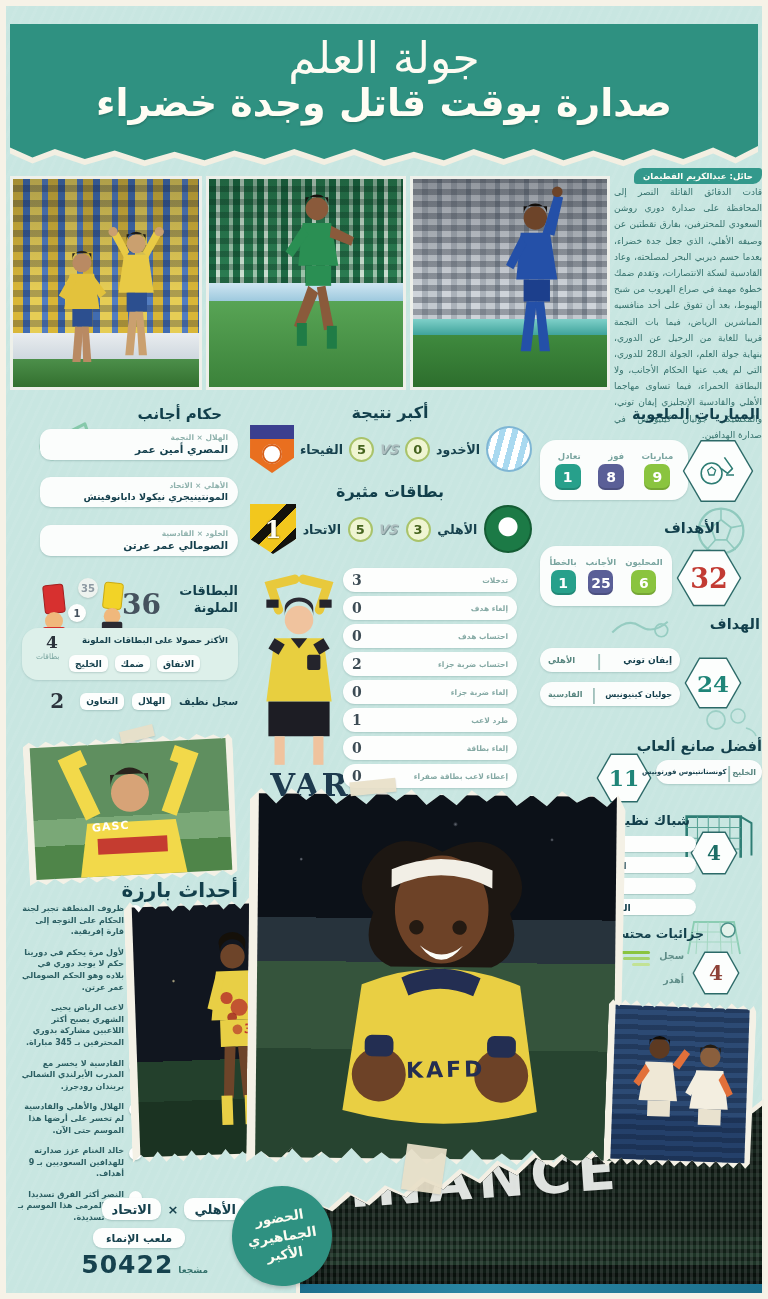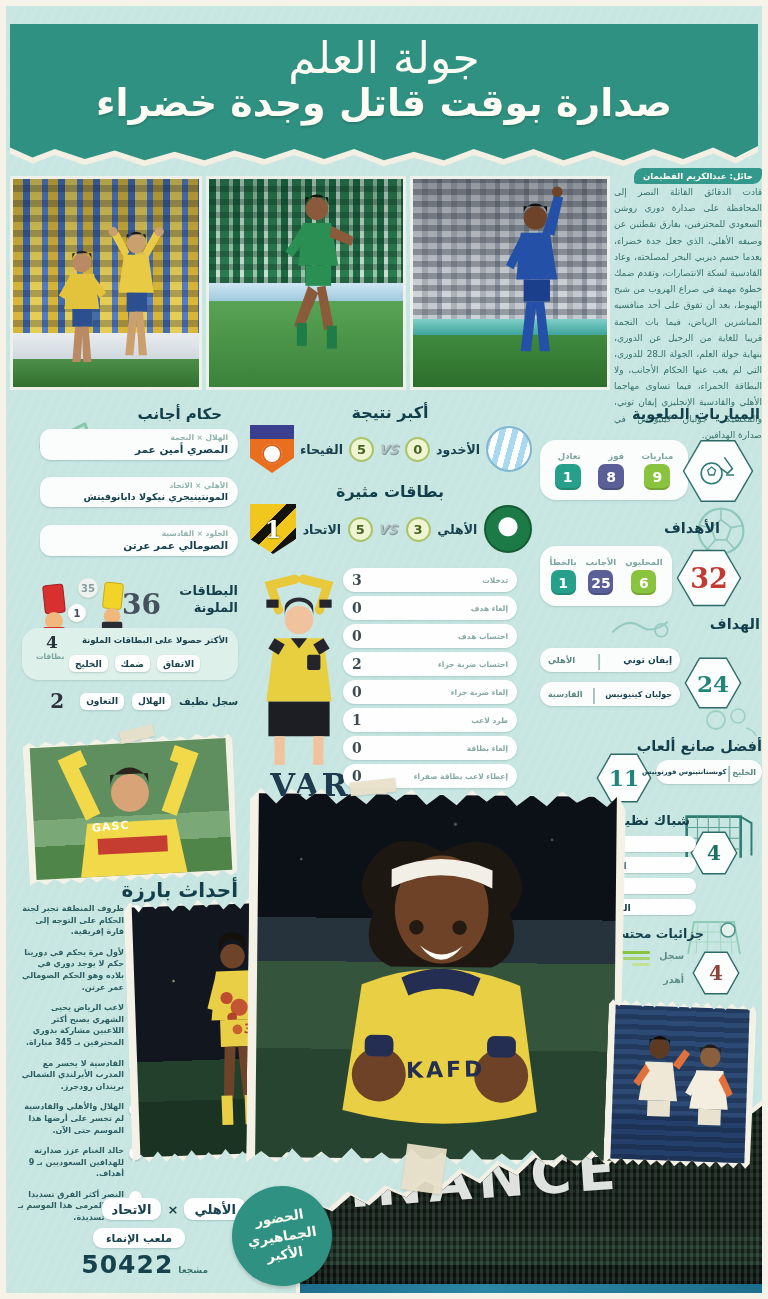--- a/index.html
+++ b/index.html
@@ -377,21 +377,21 @@
   <svg class="abs" viewBox="0 0 40 56" style="left:34px;top:583px;width:40px;height:56px">
     <rect x="10" y="2" width="20" height="28" rx="3" fill="#d7302f" stroke="#a31f1e" stroke-width="1" transform="rotate(-6 20 16)"></rect>
     <circle cx="20" cy="38" r="9" fill="#f0b87c"></circle>
     <rect x="9" y="44" width="22" height="9" rx="2" fill="#d7302f"></rect>
   </svg>
   <div class="abs" style="left:68px;top:604px;width:18px;height:18px;border-radius:50%;background:#fdfefd;color:#45525e;
               font-weight:800;font-size:10px;display:flex;align-items:center;justify-content:center;box-shadow:0 1px 2px rgba(0,0,0,.15)">1</div>
 
   <div class="abs" style="left:22px;top:628px;width:216px;height:52px;background:#ddf0ea;border-radius:16px;box-shadow:0 1px 2px rgba(20,70,70,.15)">
     <div class="bigserif" style="position:absolute;left:24px;top:4px;font-size:17px;color:#2b333c">4</div>
-    <div style="position:absolute;left:14px;top:24px;font-size:7.5px;font-weight:700;color:#7aa5a0;direction:rtl">بطاقات</div>
+    <div style="position:absolute;left:14px;top:24px;font-size:7.5px;font-weight:400;color:#7aa5a0;direction:rtl">بطاقات</div>
     <div style="position:absolute;right:10px;top:7px;width:150px;font-size:8.5px;font-weight:800;color:#16414d;direction:rtl;text-align:right">الأكثر حصولا على البطاقات الملونة</div>
     <div style="position:absolute;right:38px;top:27px;display:flex;direction:rtl;gap:7px">
       <div class="whitechip">الاتفاق</div>
       <div class="whitechip">ضمك</div>
       <div class="whitechip">الخليج</div>
     </div>
   </div>
 
   <div class="abs" style="left:22px;top:688px;width:216px;height:26px;display:flex;direction:rtl;align-items:center;gap:8px">
     <span style="font-size:10px;font-weight:800;color:#16414d;white-space:nowrap">سجل نظيف</span>

